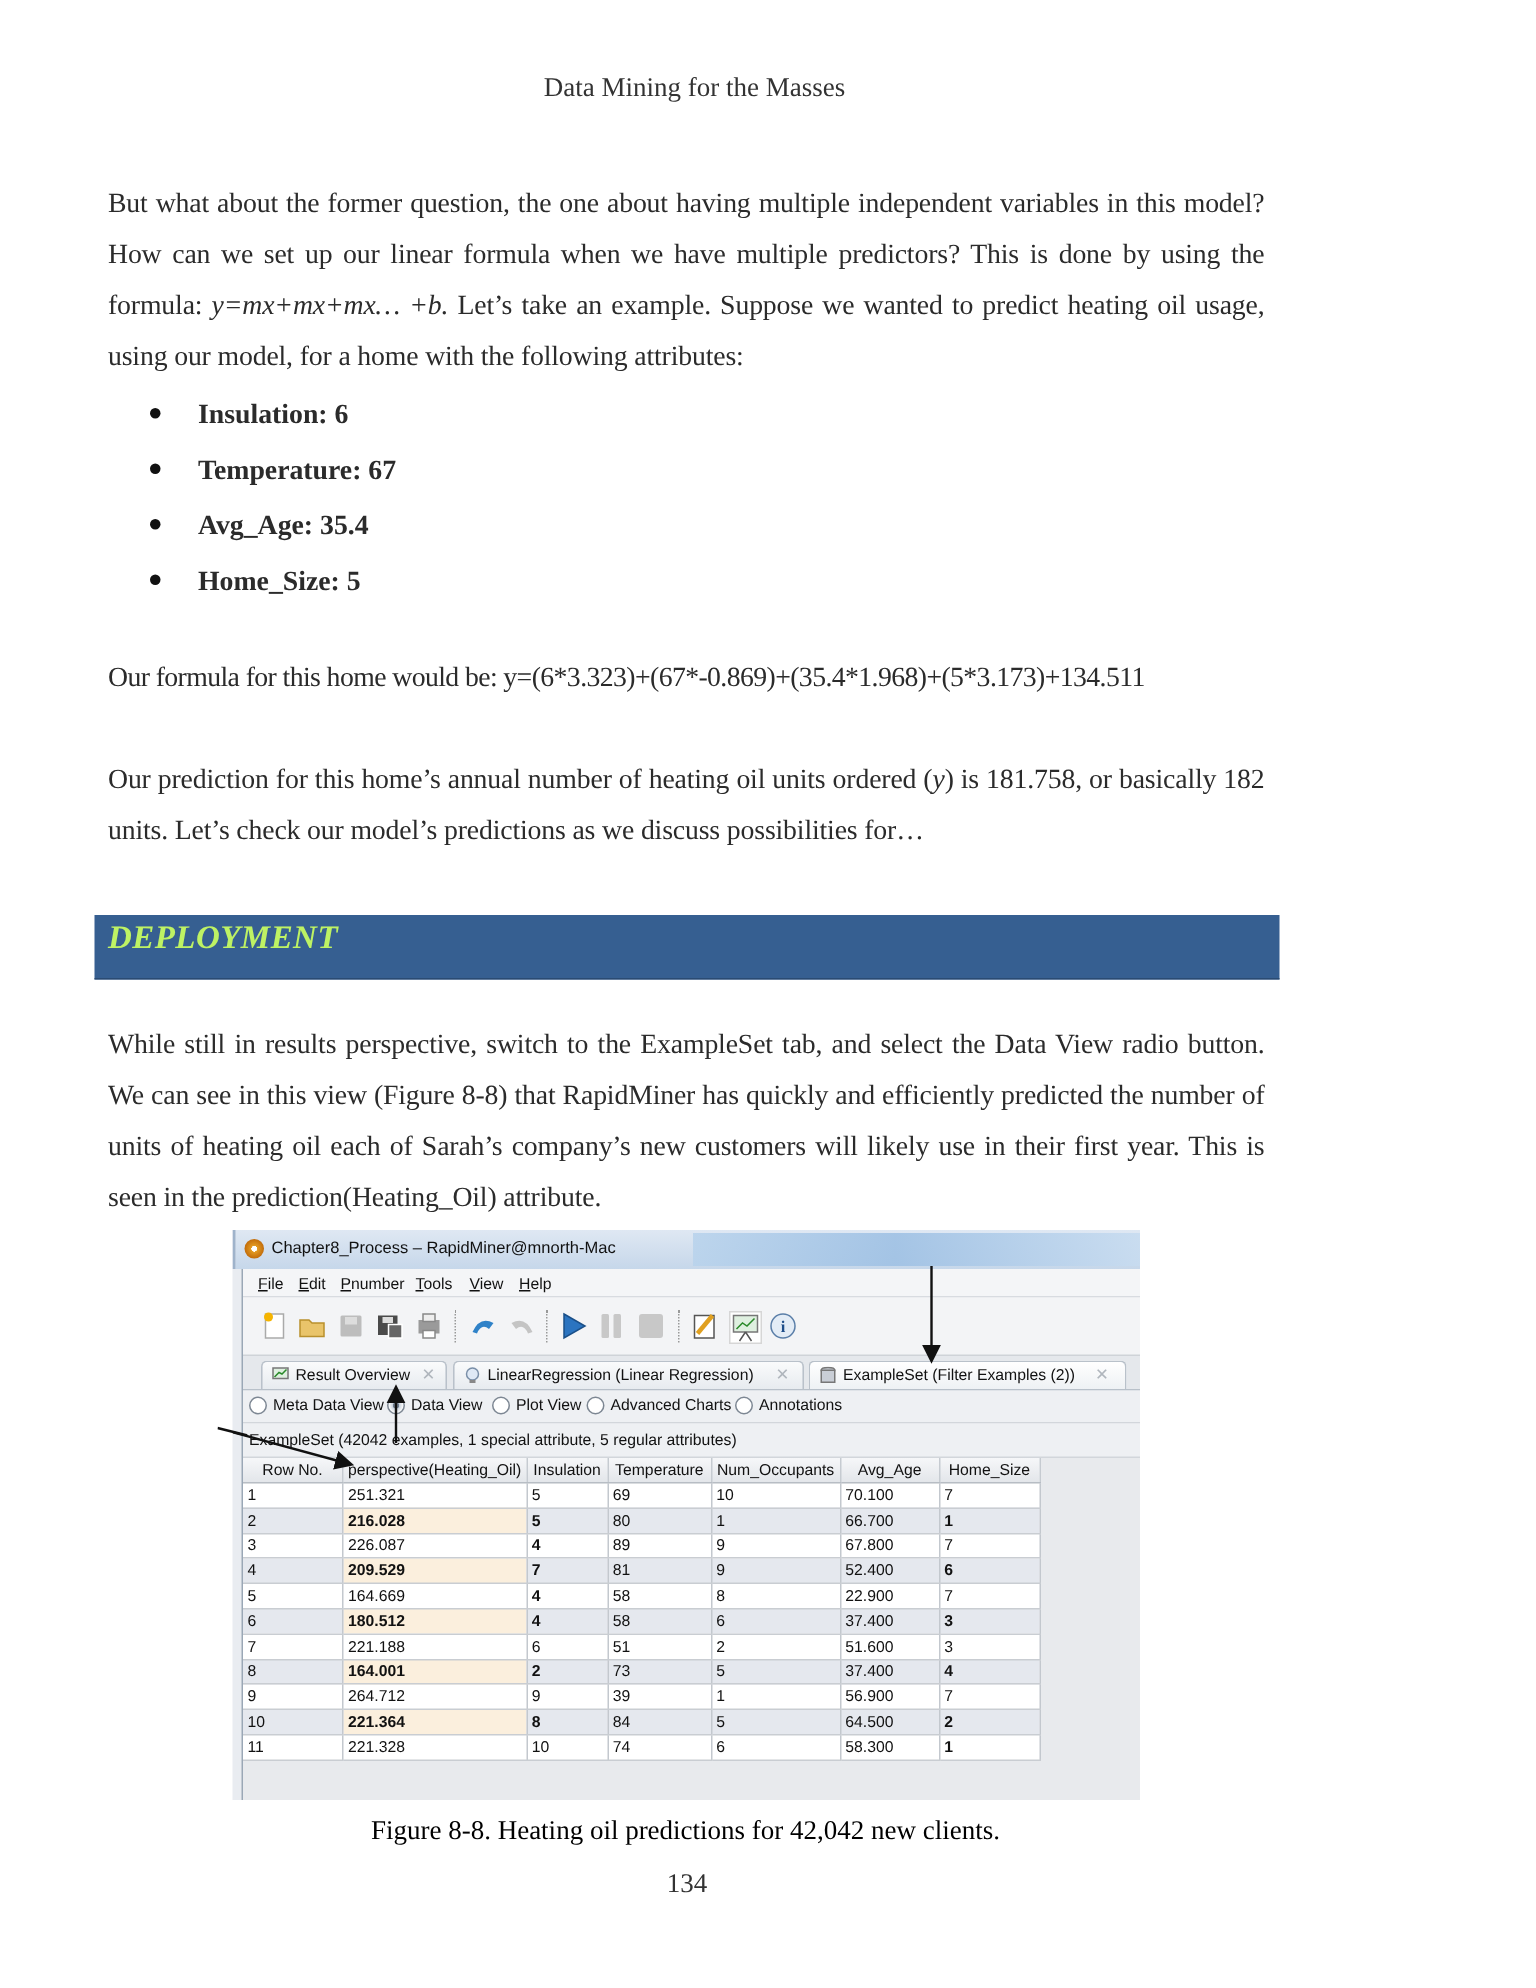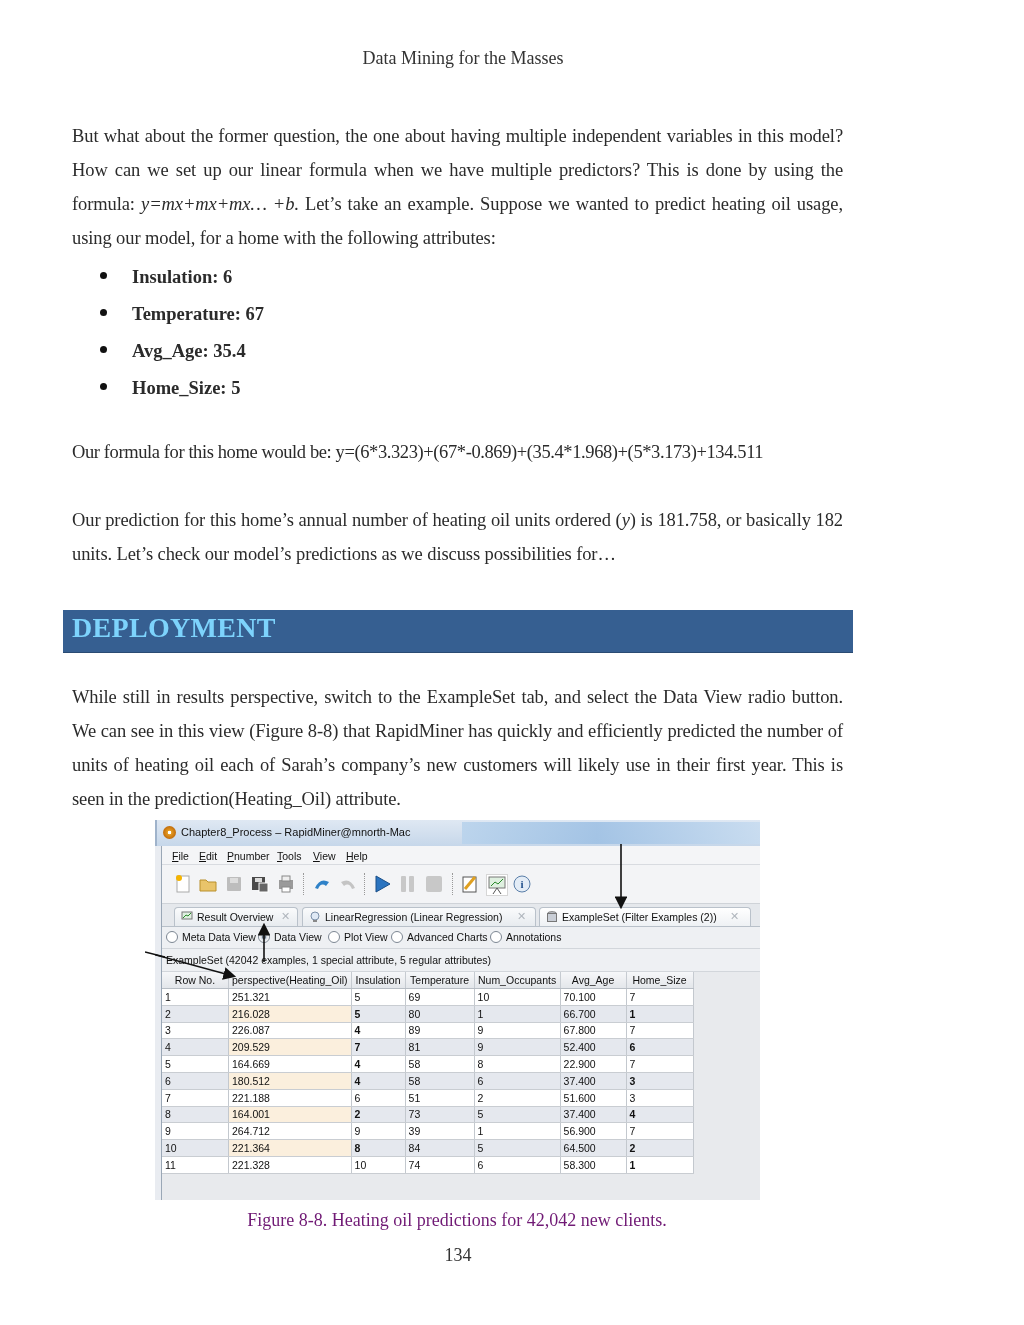--- a/index.html
+++ b/index.html
@@ -9,22 +9,22 @@
                   font-size: 18px; color: #333; }
   .para { position: absolute; left: 72px; width: 771px; font-size: 18.5px; line-height: 34px;
           text-align: justify; text-align-last: left; color: #2b2b2b; letter-spacing: -0.1px; }
   .para i { font-style: italic; }
   .bullets { position: absolute; left: 100px; top: 258px; margin: 0; padding: 0; list-style: none;
              font-size: 18.5px; color: #2b2b2b; font-weight: bold; }
   .bullets li { height: 37px; line-height: 34px; display: flex; align-items: center; }
   .bullet-dot { width: 7px; height: 7px; border-radius: 50%; background: #111; margin-right: 25px; margin-top: -2px; }
   .section-band { position: absolute; left: 63px; top: 610px; width: 790px; height: 42px;
                   background: #365f91; border-bottom: 1px solid #2a4b73; }
-  .section-band span { position: absolute; left: 9px; top: 2px; color: #7dd3fc; font-weight: bold;
-                       font-size: 28px; letter-spacing: 0.3px; }
+  .section-band span { position: absolute; left: 9px; top: 2px; color: #bef264; font-weight: bold;
+                       font-size: 22px; letter-spacing: 0.3px; font-style: italic; }
 
   
   .fig { position: absolute; left: 155px; top: 820px; width: 605px; height: 380px; background: #e9ecf1;
          overflow: hidden; font-family: "Liberation Sans", "DejaVu Sans", sans-serif; font-size: 10.5px; color: #111; }
   .titlebar { position: absolute; left: 0; top: 0; width: 605px; height: 26px;
               background: linear-gradient(#dfe8f3, #c6d7ea); border-left: 2px solid #9fb3cb; }
   .titlebar .blur { position: absolute; left: 305px; top: 2px; width: 300px; height: 22px;
                     background: linear-gradient(90deg, #b9d3ec, #9fc1e4 45%, #c8dcf0); opacity: .9; }
   .titlebar .logo { position: absolute; left: 6px; top: 6px; width: 13px; height: 13px; border-radius: 50%;
                     background: radial-gradient(circle, #fff 20%, #e39b23 22%, #c26c0a 70%, #7a3c05); }
@@ -54,27 +54,27 @@
   .radio.sel .circ { background: radial-gradient(circle, #6d7a8a 28%, #c9d2dc 32%, #fff 70%); }
   .exset { position: absolute; left: 0; top: 103px; width: 599px; height: 22px; background: #eef0f3;
            border-bottom: 1px solid #d2d6db; }
   .exset span { position: absolute; left: 4px; top: 5px; font-size: 10.5px; }
   .grid { position: absolute; left: 0; top: 126px; width: 599px; height: 230px; background: #e8eaed; }
   table.data { border-collapse: collapse; position: absolute; left: 0; top: 0; font-size: 10.5px; background: #fff; }
   table.data th { height: 16px; font-weight: normal; background: linear-gradient(#f6f7f9, #e3e6ea);
                   border-right: 1px solid #c6cbd1; border-bottom: 1px solid #b7bdc4; padding: 0 3px; text-align: center; }
   table.data td { height: 15.8px; padding: 0 0 0 3px; border-right: 1px solid #c3c8ce; border-bottom: 1px solid #c9cdd2; white-space: nowrap; }
   table.data tr.even td { background: #e5e8ee; }
-  table.data tr.even td.pred { background: #fbefdd; }
+  table.data tr.even td.pred { background: #fbefdd; font-weight: bold; }
   table.data td.bold { font-weight: bold; }
   .c0 { width: 60px; } .c1 { width: 109px; } .c2 { width: 47px; } .c3 { width: 62px; }
   .c4 { width: 79px; } .c5 { width: 59px; } .c6 { width: 60px; }
   .arrow { position: absolute; pointer-events: none; }
 
-  .caption { position: absolute; top: 1210px; left: 0; width: 914px; text-align: center; font-size: 18px; color: #701a75; }
+  .caption { position: absolute; top: 1210px; left: 0; width: 914px; text-align: center; font-size: 18px; color: #000000; }
   .page-num { position: absolute; top: 1245px; left: 0; width: 916px; text-align: center; font-size: 18px; color: #333; }
 </style>
 </head>
 <body>
 
 <div class="running-head">Data Mining for the Masses</div>
 
 <div class="para" style="top:119px">
   <span>But what about the former question, the one about having multiple independent variables in this model?  How can we set up our linear formula when we have multiple predictors?  This is done by using the formula: </span><i>y=mx+mx+mx… +b.</i><span>  Let’s take an example.  Suppose we wanted to predict heating oil usage, using our model, for a home with the following attributes:</span>
 </div>

